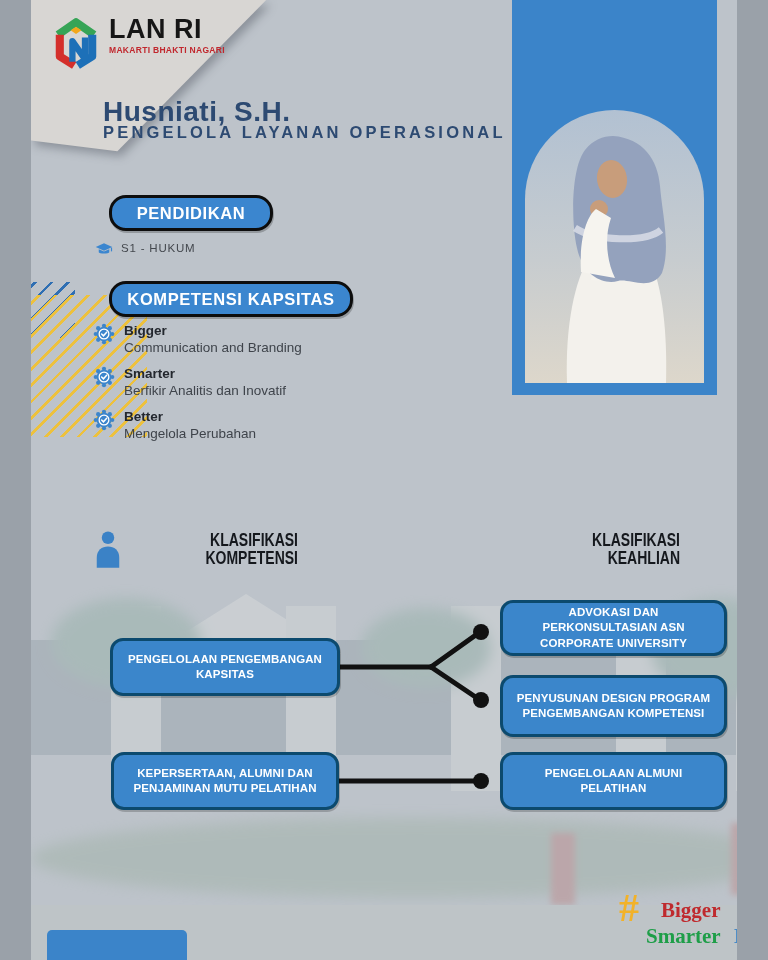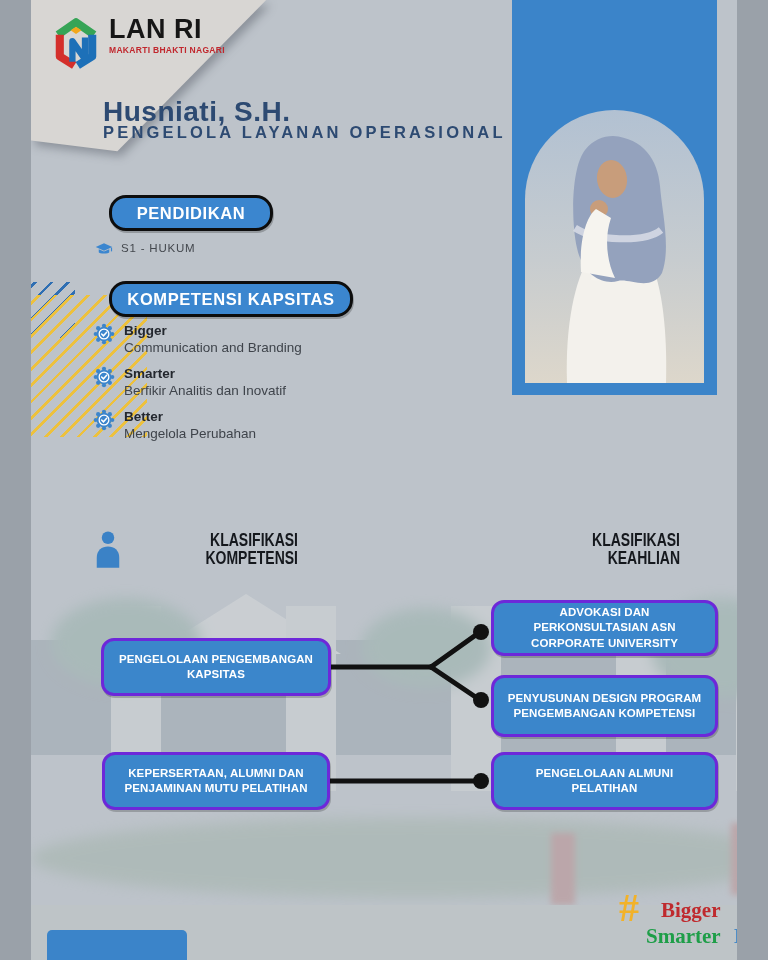--- a/index.html
+++ b/index.html
@@ -68,24 +68,24 @@
 
   
   .klas-icon{position:absolute;left:62px;top:530px;}
   .klas-head{position:absolute;font-size:17.5px;font-weight:bold;color:#15181d;text-align:right;line-height:18px;}
   .klas-head span{display:block;transform:scaleX(.8);}
   #klas-left{left:96px;top:531px;width:190px;}
   #klas-right{left:478px;top:531px;width:190px;}
 
   
   .connectors{position:absolute;left:0;top:0;pointer-events:none;}
-  .fbox{position:absolute;background:#3b86cb;border:3px solid #6d28d9;border-radius:13px;color:#fff;
+  .fbox{position:absolute;background:#3b86cb;border:3px solid #0c4a6e;border-radius:13px;color:#fff;
         font-weight:bold;font-size:11.5px;line-height:1.32;letter-spacing:.1px;display:flex;align-items:center;
         justify-content:center;text-align:center;padding:4px 10px;box-sizing:border-box;
-        box-shadow:1px 2px 0 rgba(0,0,0,.2);}
+        box-shadow:1px 2px 0 rgba(0,0,0,.2);margin-left:9px;}
   #fb-l1{left:70px;top:638px;width:230px;height:58px;}
   #fb-r1{left:460px;top:600px;width:227px;height:56px;}
   #fb-r2{left:460px;top:675px;width:227px;height:62px;}
   #fb-l2{left:71px;top:752px;width:228px;height:58px;}
   #fb-r3{left:460px;top:752px;width:227px;height:58px;}
 
   
   .corner-rect{position:absolute;left:16px;top:930px;width:140px;height:40px;background:#3b84c9;border-radius:5px;}
   .hash{position:absolute;left:588px;top:888px;font-family:"Liberation Serif",serif;font-weight:bold;
         font-size:40px;line-height:40px;}

